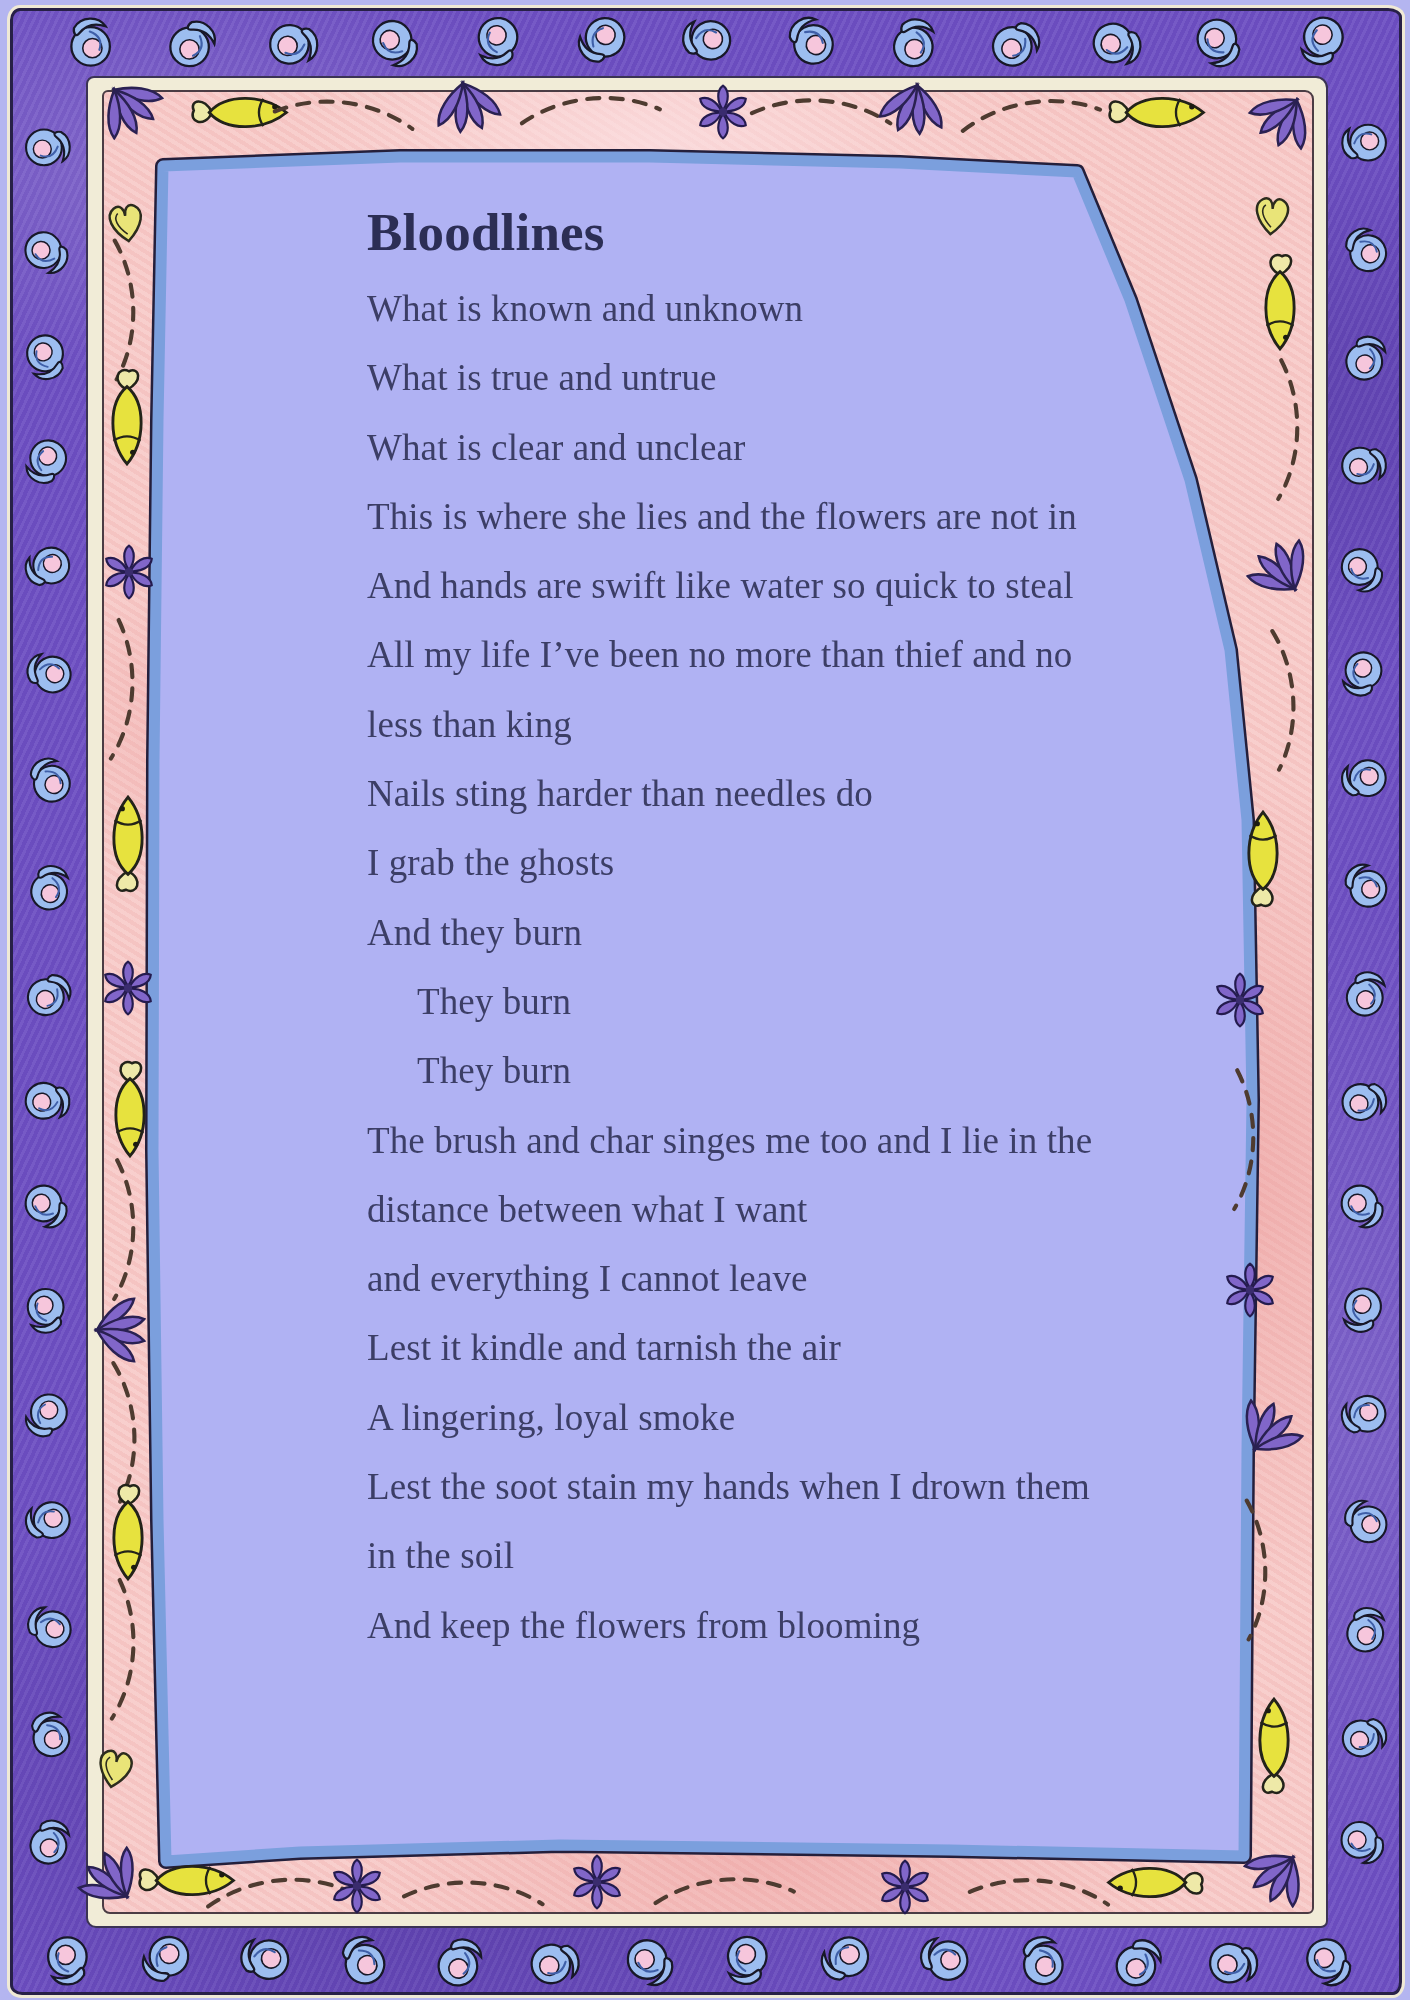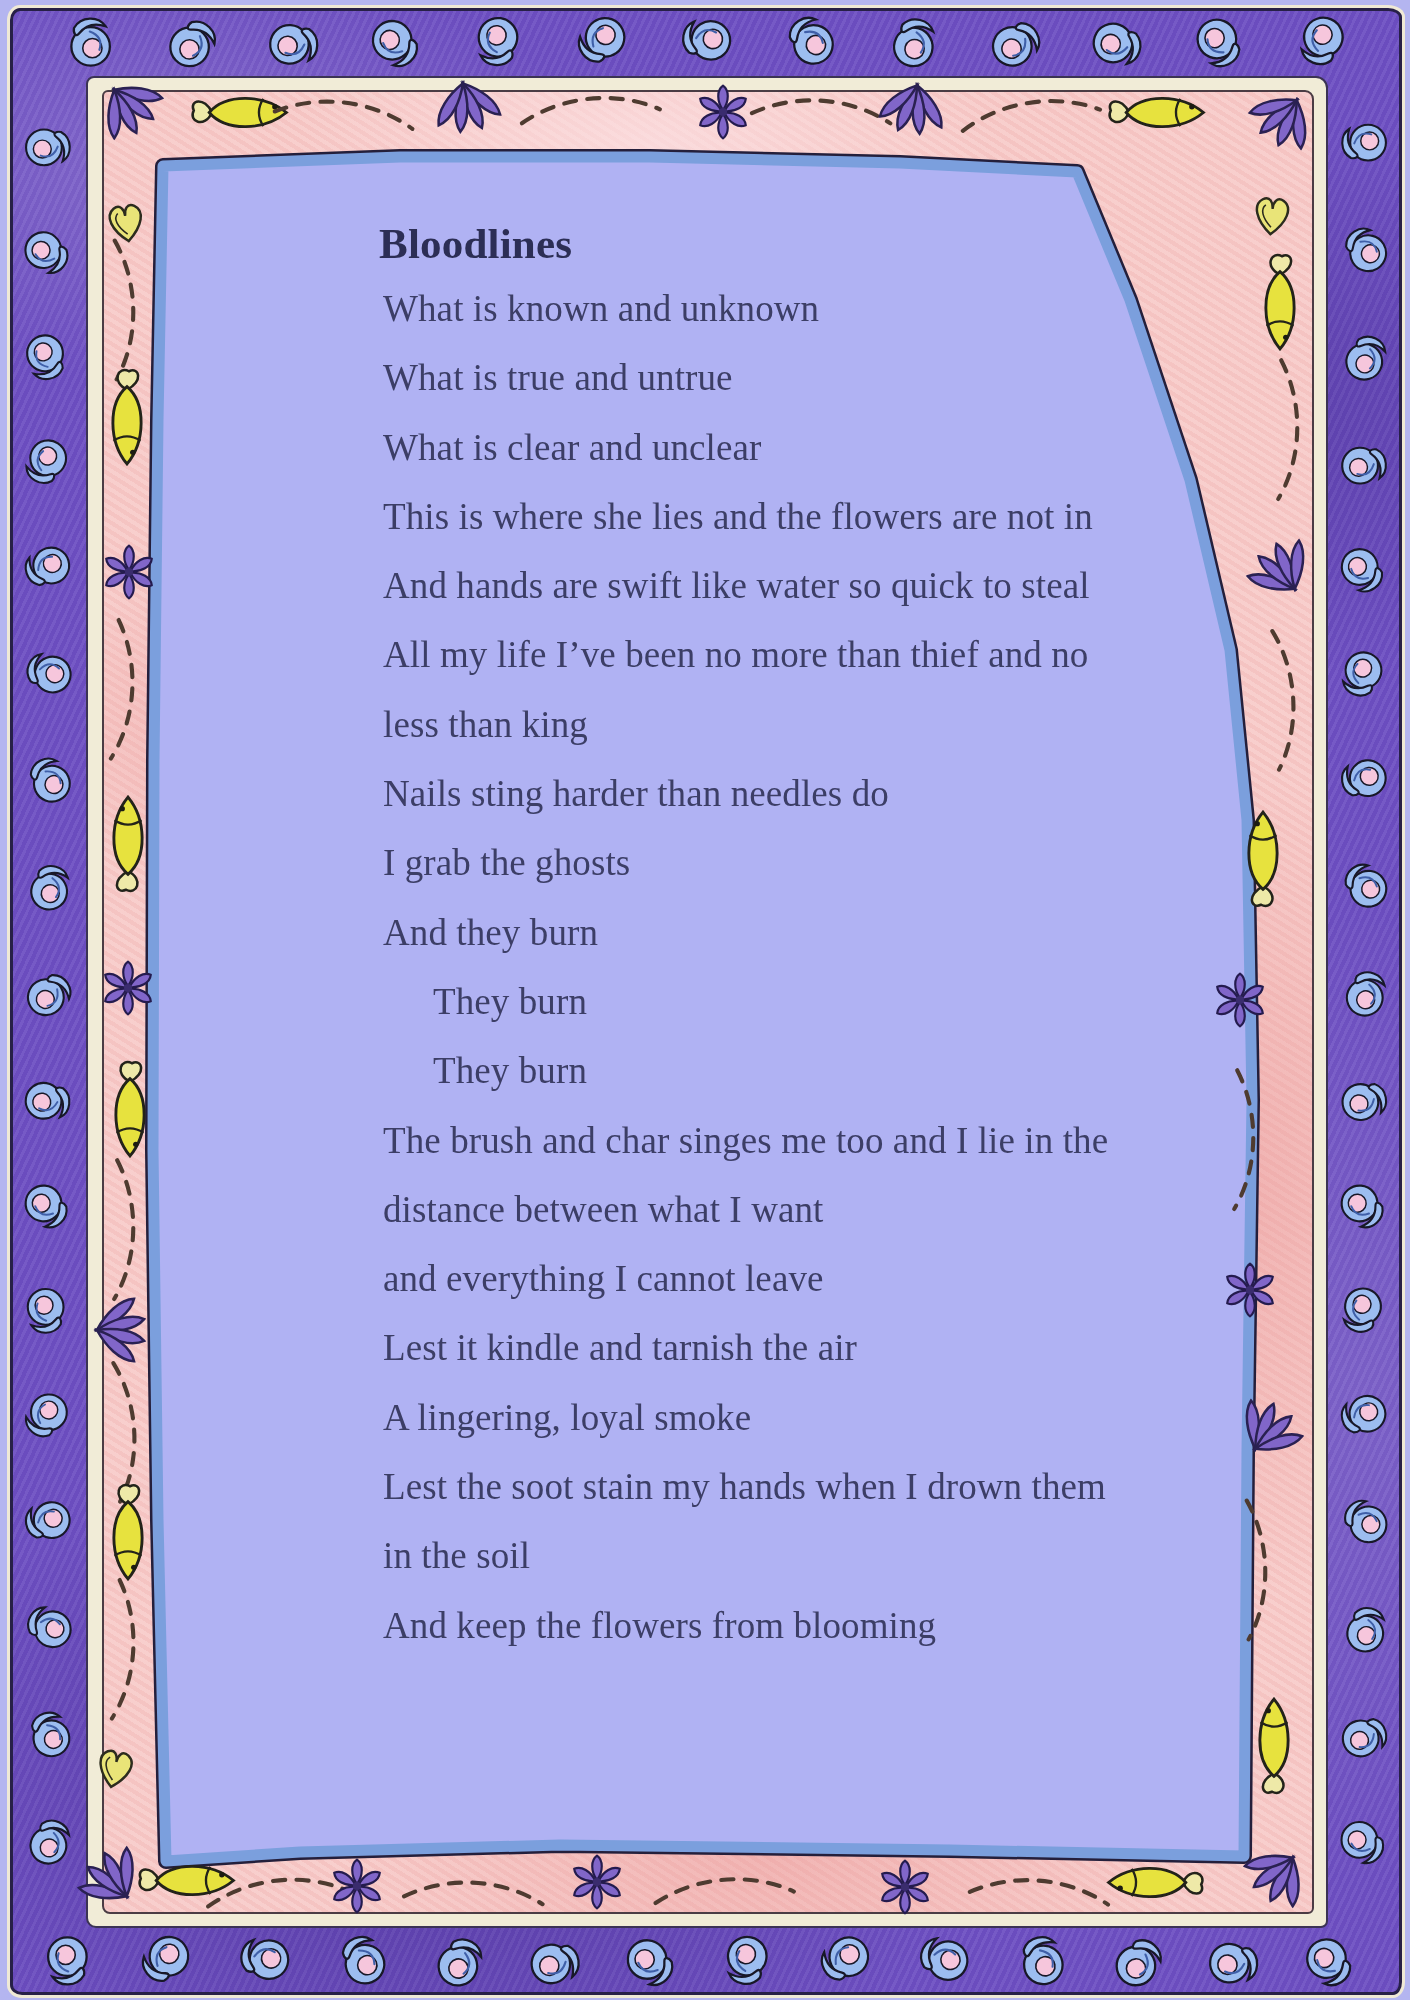--- a/index.html
+++ b/index.html
@@ -45,26 +45,26 @@
   }
 
   
   .panel-svg{position:absolute;left:0;top:0;}
   .panel-outline{fill:none;stroke:#241f3b;stroke-width:16;stroke-linejoin:round;}
   .panel-fill{fill:var(--panel-bg,#b0b2f3);stroke:var(--inner-blue,#7b9fdd);stroke-width:11;stroke-linejoin:round;}
 
   
   .poem{position:absolute;left:0;top:0;width:100%;height:100%;}
   .poem-title{
-    position:absolute;left:367px;top:206px;margin:12px;
-    font-size:43px;line-height:52px;font-weight:700;
+    position:absolute;left:367px;top:206px;margin:0;
+    font-size:53px;line-height:52px;font-weight:700;
     letter-spacing:0.2px;color:var(--title-color,#2c2e55);
     white-space:nowrap;
   }
-  .poem-lines{position:absolute;left:383px;top:274px;}
+  .poem-lines{position:absolute;left:367px;top:274px;}
   .poem-lines p{
     margin:0;font-size:37px;line-height:69.3px;font-weight:400;
     color:var(--text-color,#3c3e66);white-space:nowrap;letter-spacing:0.1px;
   }
   .poem-lines p.indent{margin-left:50px;}
 
   
   .motif{position:absolute;overflow:visible;}
   .paisley-outer{fill:var(--paisley-blue,#9cbdf0);stroke:#181828;stroke-width:2.6;}
   .paisley-inner{fill:var(--paisley-pink,#f6c6dc);stroke:#181828;stroke-width:1.8;}

